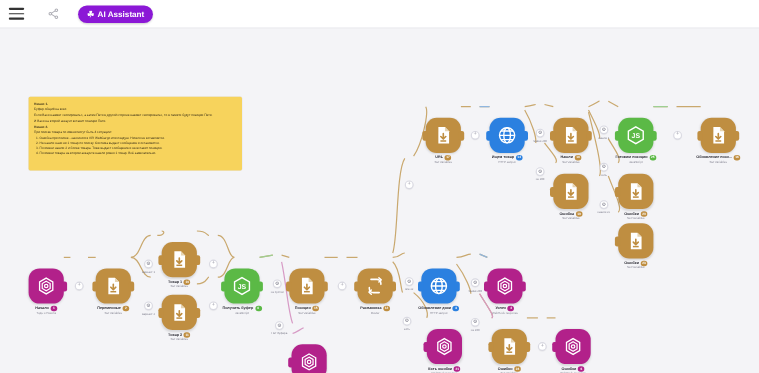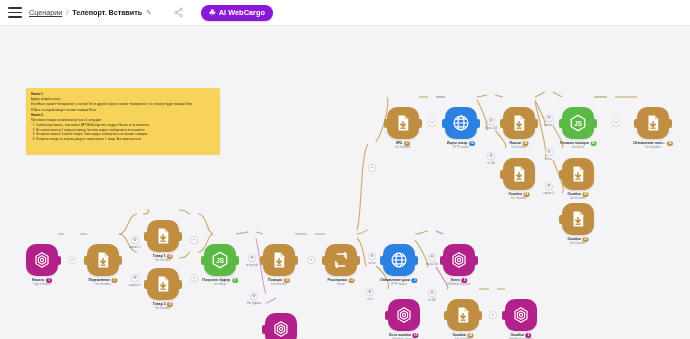--- a/index.html
+++ b/index.html
@@ -156,35 +156,29 @@
 <body>
 
 <div id="app">
 
   <div id="header">
     <div class="hamburger">
       <span></span>
         <span></span>
         <span></span>
     </div>
-    <div class="bc">
-      <span class="bc-link">Сценарии</span>
-      <span class="bc-sep">/</span>
-      <span class="bc-title">Телепорт. Вставить</span>
-      <span class="pencil">✎</span>
-    </div>
     <svg class="share-ico" viewBox="0 0 24 24">
       <circle cx="18" cy="5" r="2.6" fill="none" stroke="#6b6b78" stroke-width="2"></circle>
       <circle cx="6" cy="12" r="2.6" fill="none" stroke="#6b6b78" stroke-width="2"></circle>
       <circle cx="18" cy="19" r="2.6" fill="none" stroke="#6b6b78" stroke-width="2"></circle>
       <path d="M8.4 10.8 15.6 6.4M8.4 13.2 15.6 17.6" stroke="#6b6b78" stroke-width="2" fill="none"></path>
     </svg>
     <div class="ai-btn">
       <span class="spark">☘</span>
-      <span>AI WebCargo</span>
+      <span>AI Assistant</span>
     </div>
   </div>
 
   <div id="canvas">
 
     <svg id="svg-links" viewBox="0 0 690 313" preserveAspectRatio="none">
       <g fill="none" stroke="#c9a86e" stroke-width="1.1">
         <path d="M58 208 L64 208"></path>
         <path d="M80 208 L87 208"></path>
         <path d="M119 208 C128 208 128 188 137 188"></path>

